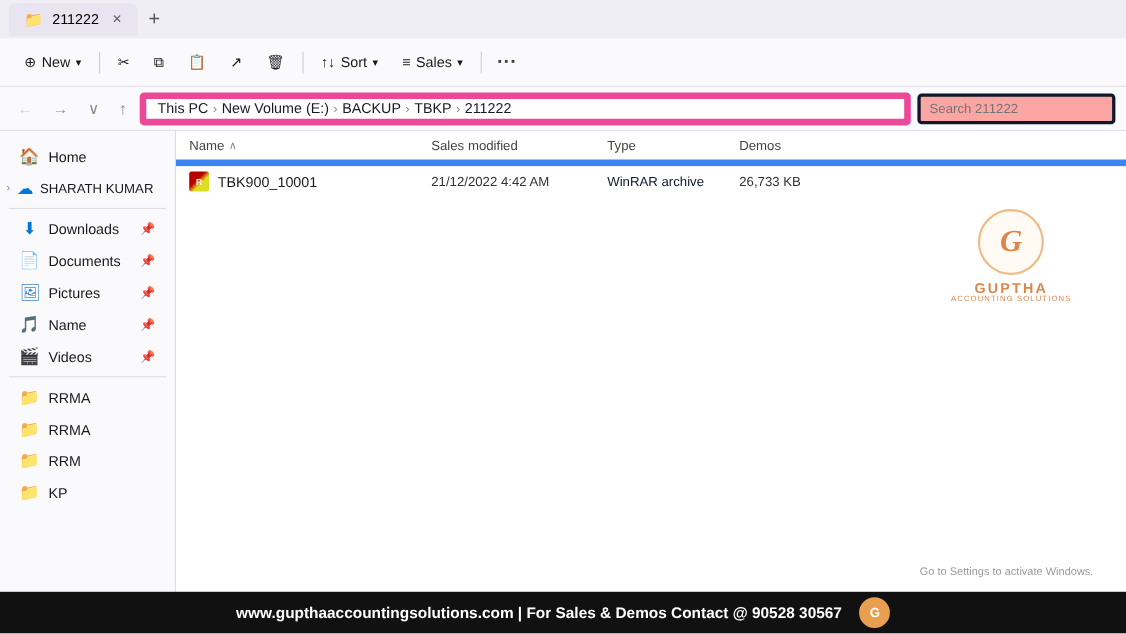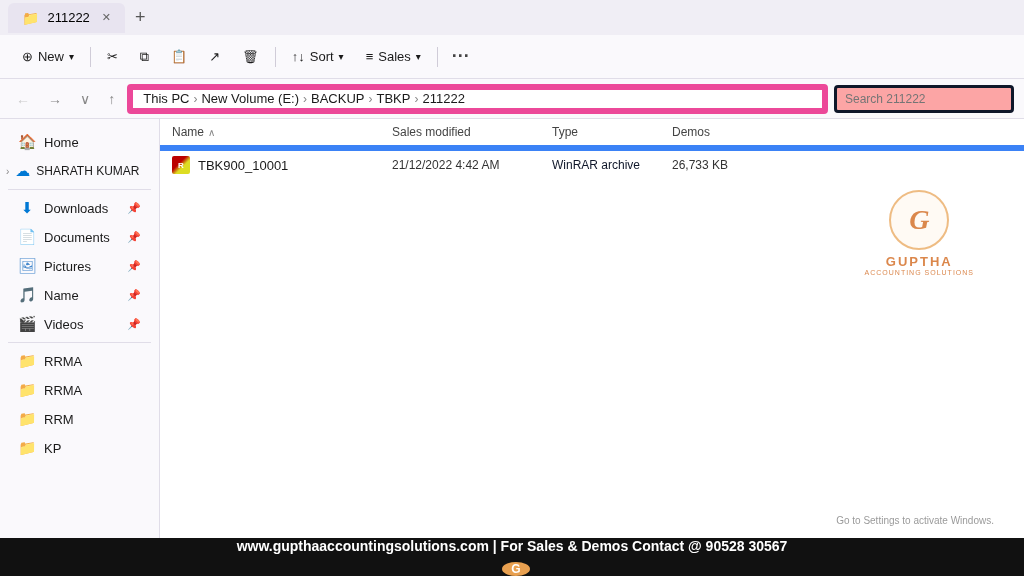--- a/index.html
+++ b/index.html
@@ -241,21 +241,20 @@
       right: 0;
       height: 38px;
       background: #111;
       display: flex;
       align-items: center;
       justify-content: center;
       gap: 8px;
       font-size: 14px;
       font-weight: bold;
       color: white;
-      flex-direction: column;
     }
     .bottom-logo {
       width: 28px;
       height: 28px;
       border-radius: 50%;
       background: #e8a050;
       display: flex;
       align-items: center;
       justify-content: center;
       color: white;

